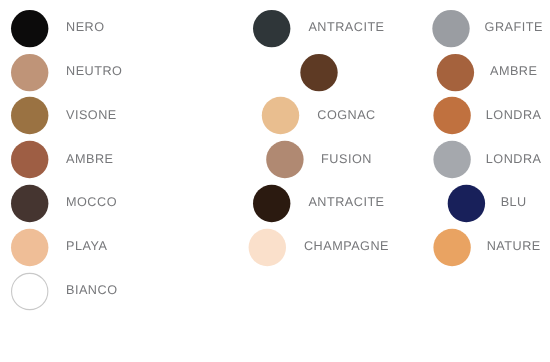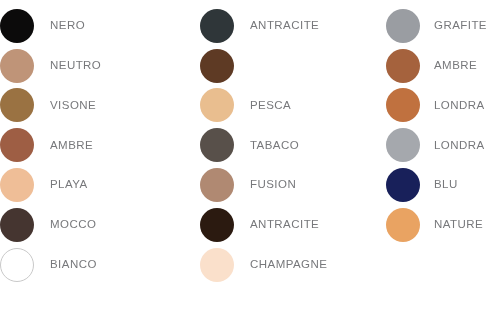--- a/index.html
+++ b/index.html
@@ -20,23 +20,23 @@
     padding: 6px 0 0 0;
     display: flex;
     flex-direction: row;
     align-items: flex-start;
   }
   .palette-column {
     display: flex;
     flex-direction: column;
     box-sizing: border-box;
   }
-  #palette-column-1 { width: 190px; }
-  #palette-column-2 { width: 190px; padding-left: 10px; }
-  #palette-column-3 { width: 120px; padding-left: 6px; }
+  #palette-column-1 { width: 190px; padding-left: 10px; }
+  #palette-column-2 { width: 190px; padding-left: 10px; align-items: center; }
+  #palette-column-3 { width: 120px; padding-left: 6px; align-items: center; }
 
   .swatch-row {
     display: flex;
     flex-direction: row;
     align-items: center;
     height: 39.8px;
   }
   .swatch-dot {
     width: 34px;
     height: 34px;
@@ -74,47 +74,43 @@
       </div>
       <div class="swatch-row">
         <div class="swatch-dot" style="background-color: rgb(154, 114, 66);"></div>
         <div class="swatch-label">VISONE</div>
       </div>
       <div class="swatch-row">
         <div class="swatch-dot" style="background-color: rgb(158, 94, 68);"></div>
         <div class="swatch-label">AMBRE</div>
       </div>
       <div class="swatch-row">
+        <div class="swatch-dot" style="background-color: rgb(69, 53, 48);"></div>
+        <div class="swatch-label">MOCCO</div>
+      </div>
+      <div class="swatch-row">
         <div class="swatch-dot" style="background-color: rgb(239, 190, 151);"></div>
         <div class="swatch-label">PLAYA</div>
-      </div>
-      <div class="swatch-row">
-        <div class="swatch-dot" style="background-color: rgb(69, 53, 48);"></div>
-        <div class="swatch-label">MOCCO</div>
       </div>
       <div class="swatch-row">
         <div class="swatch-dot outlined" style="background-color: rgb(255, 255, 255);"></div>
         <div class="swatch-label">BIANCO</div>
       </div>
     </div>
   <div class="palette-column" id="palette-column-2">
       <div class="swatch-row">
         <div class="swatch-dot" style="background-color: rgb(47, 54, 57);"></div>
         <div class="swatch-label">ANTRACITE</div>
       </div>
       <div class="swatch-row">
         <div class="swatch-dot" style="background-color: rgb(94, 58, 36);"></div>
       </div>
       <div class="swatch-row">
         <div class="swatch-dot" style="background-color: rgb(233, 190, 143);"></div>
-        <div class="swatch-label">PESCA</div>
-      </div>
-      <div class="swatch-row">
-        <div class="swatch-dot" style="background-color: rgb(88, 80, 74);"></div>
-        <div class="swatch-label">TABACO</div>
+        <div class="swatch-label">COGNAC</div>
       </div>
       <div class="swatch-row">
         <div class="swatch-dot" style="background-color: rgb(176, 137, 114);"></div>
         <div class="swatch-label">FUSION</div>
       </div>
       <div class="swatch-row">
         <div class="swatch-dot" style="background-color: rgb(43, 26, 16);"></div>
         <div class="swatch-label">ANTRACITE</div>
       </div>
       <div class="swatch-row">

